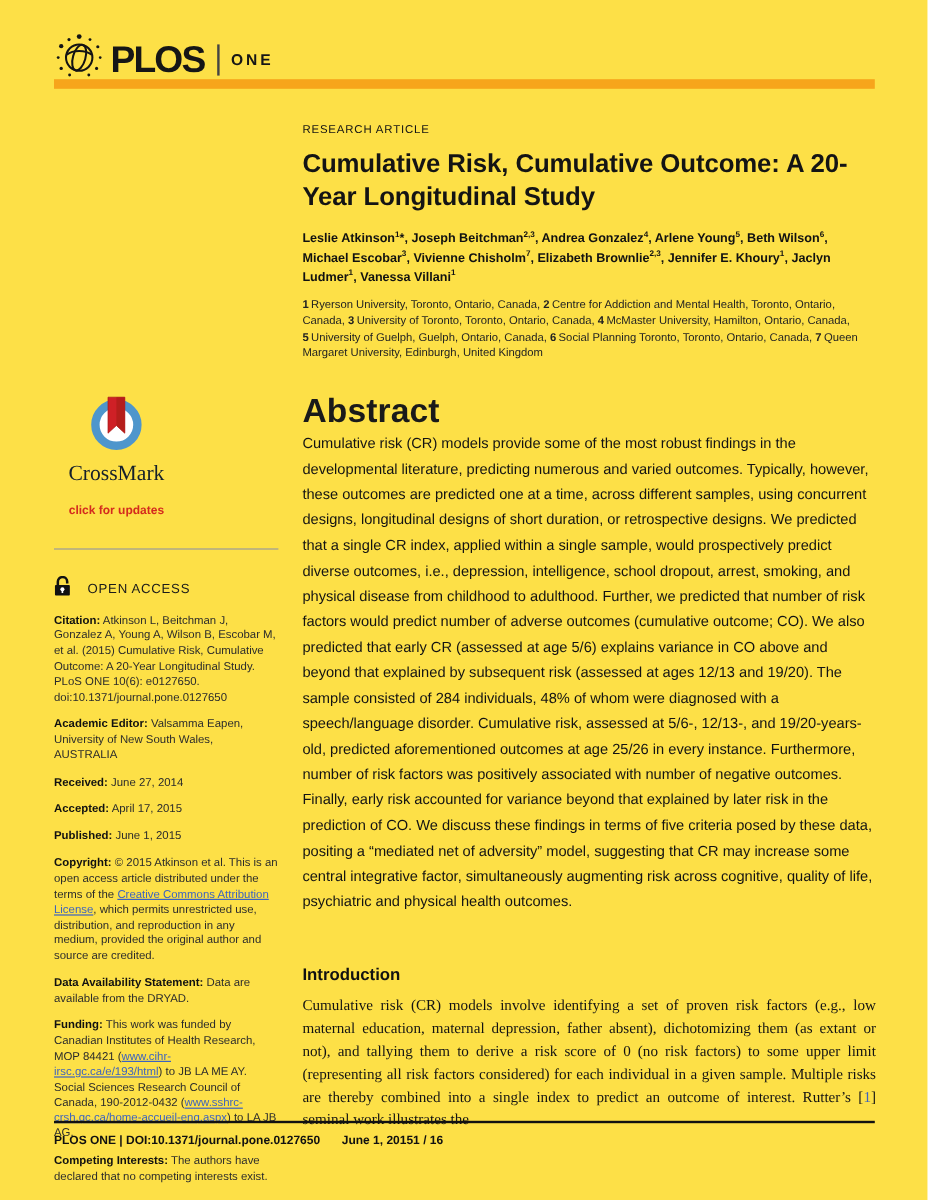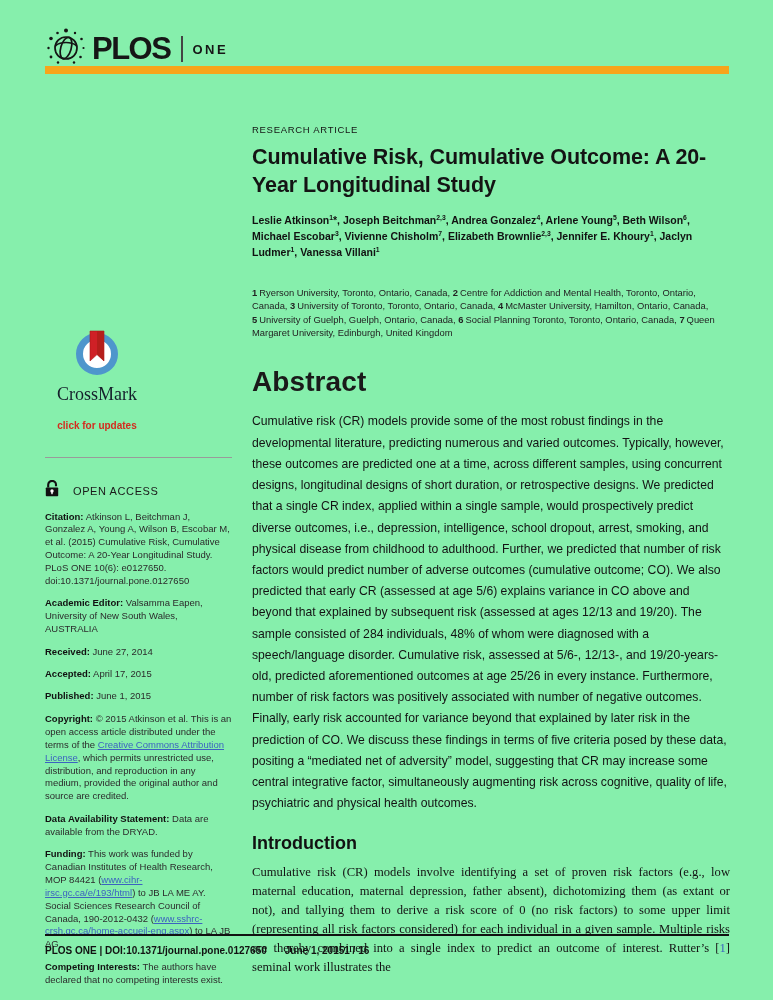--- a/index.html
+++ b/index.html
@@ -1,53 +1,53 @@
 <!DOCTYPE html>
 <html><head>
 <meta charset="utf-8">
 <style>
   * { margin:0; padding:0; box-sizing:border-box; }
   html,body { background:#fff; }
   .page {
-    position:relative; width:773px; height:1000px; background:#86efac;
+    position:relative; width:773px; height:1000px; background:#fde047;
     font-family:"Liberation Sans", sans-serif; color:#111; overflow:hidden;
   }
   
   .masthead { position:absolute; left:45px; top:26px; display:flex; align-items:center; }
   .logo-plos { font-size:31px; font-weight:bold; letter-spacing:-1.5px; color:#161616; margin-left:5px; }
   .logo-div { width:2px; height:26px; background:#444; margin:0 9px 0 11px; }
   .logo-one { font-size:13px; font-weight:bold; letter-spacing:2.5px; color:#161616; }
   .accent-bar { position:absolute; left:45px; top:66px; width:684px; height:8px; background:#F7A51B; }
   
   .sidebar { position:absolute; left:45px; top:330px; width:187px; }
-  .main { position:absolute; left:252px; top:124px; width:478px; }
+  .main { position:absolute; left:252px; top:103px; width:478px; }
   
   .crossmark { display:block; width:96px; margin-left:4px; text-decoration:none; text-align:center; }
   .crossmark svg { display:block; margin:0 auto; }
   .cm-title { font-family:Liberation Serif, serif; font-size:18px; color:#15202b; margin-top:8px; }
   .cm-sub { font-size:10px; color:#D42B1E; font-weight:bold; margin-top:15px; }
   .sb-rule { border:none; border-top:1px solid #9a9a9a; margin:26px 0 0 0; }
   .open-access { display:flex; align-items:center; gap:13px; margin-top:22px; }
   .oa-text { font-size:11px; letter-spacing:0.6px; color:#1a1a1a; }
   .sb-p { font-size:9.5px; line-height:1.36; color:#2b2b2b; margin-top:9.5px; }
   .sb-p b { color:#111; }
   a.blue { color:#3C63C0; text-decoration:underline; text-decoration-thickness:0.5px; }
   
   .kicker { font-size:9.5px; letter-spacing:0.7px; color:#141414; }
   .title { font-size:21.5px; line-height:1.3; font-weight:600; color:#141414; margin-top:9px; max-width:472px; letter-spacing:-0.1px; }
   .authors { margin-top:13px; font-size:10.5px; font-weight:bold; line-height:1.45; color:#111; }
   .authors sup { font-size:6.8px; }
-  .affils { margin-top:26px; font-size:9.4px; line-height:1.42; color:#222; }
+  .affils { margin-top:8px; font-size:9.4px; line-height:1.42; color:#222; }
   .affils b { margin-right:2px; }
   .email-line { margin-top:12px; font-size:9.5px; }
   .email-line .marker { color:#222; margin-right:4px; }
   a.email { color:#4070C8; text-decoration:none; }
   .abs-heading { margin-top:27px; font-size:28px; font-weight:600; color:#1a1a1a; letter-spacing:0.1px; }
-  .abs-text { margin-top:13px; font-size:12.2px; line-height:1.74; color:#131313; }
-  .intro-heading { margin-top:18px; font-size:18px; font-weight:bold; color:#111; }
+  .abs-text { margin-top:0; font-size:12.2px; line-height:1.74; color:#131313; }
+  .intro-heading { margin-top:41px; font-size:14px; font-weight:bold; color:#111; }
   .intro-text { margin-top:9px; font-family:"Liberation Serif", serif; font-size:12.6px; line-height:1.52; color:#131313; text-align:justify; }
   a.cite { color:#3C63C0; text-decoration:none; }
   
   .footer { position:absolute; left:45px; top:934px; width:684px; border-top:2px solid #111; padding-top:9px;
             display:flex; justify-content:flex-start; font-size:10px; font-weight:bold; color:#111; }
   .footer .left span { margin-right:18px; }
   .footer .left .date { margin-right:0; }
 </style>
 </head>
 <body>

